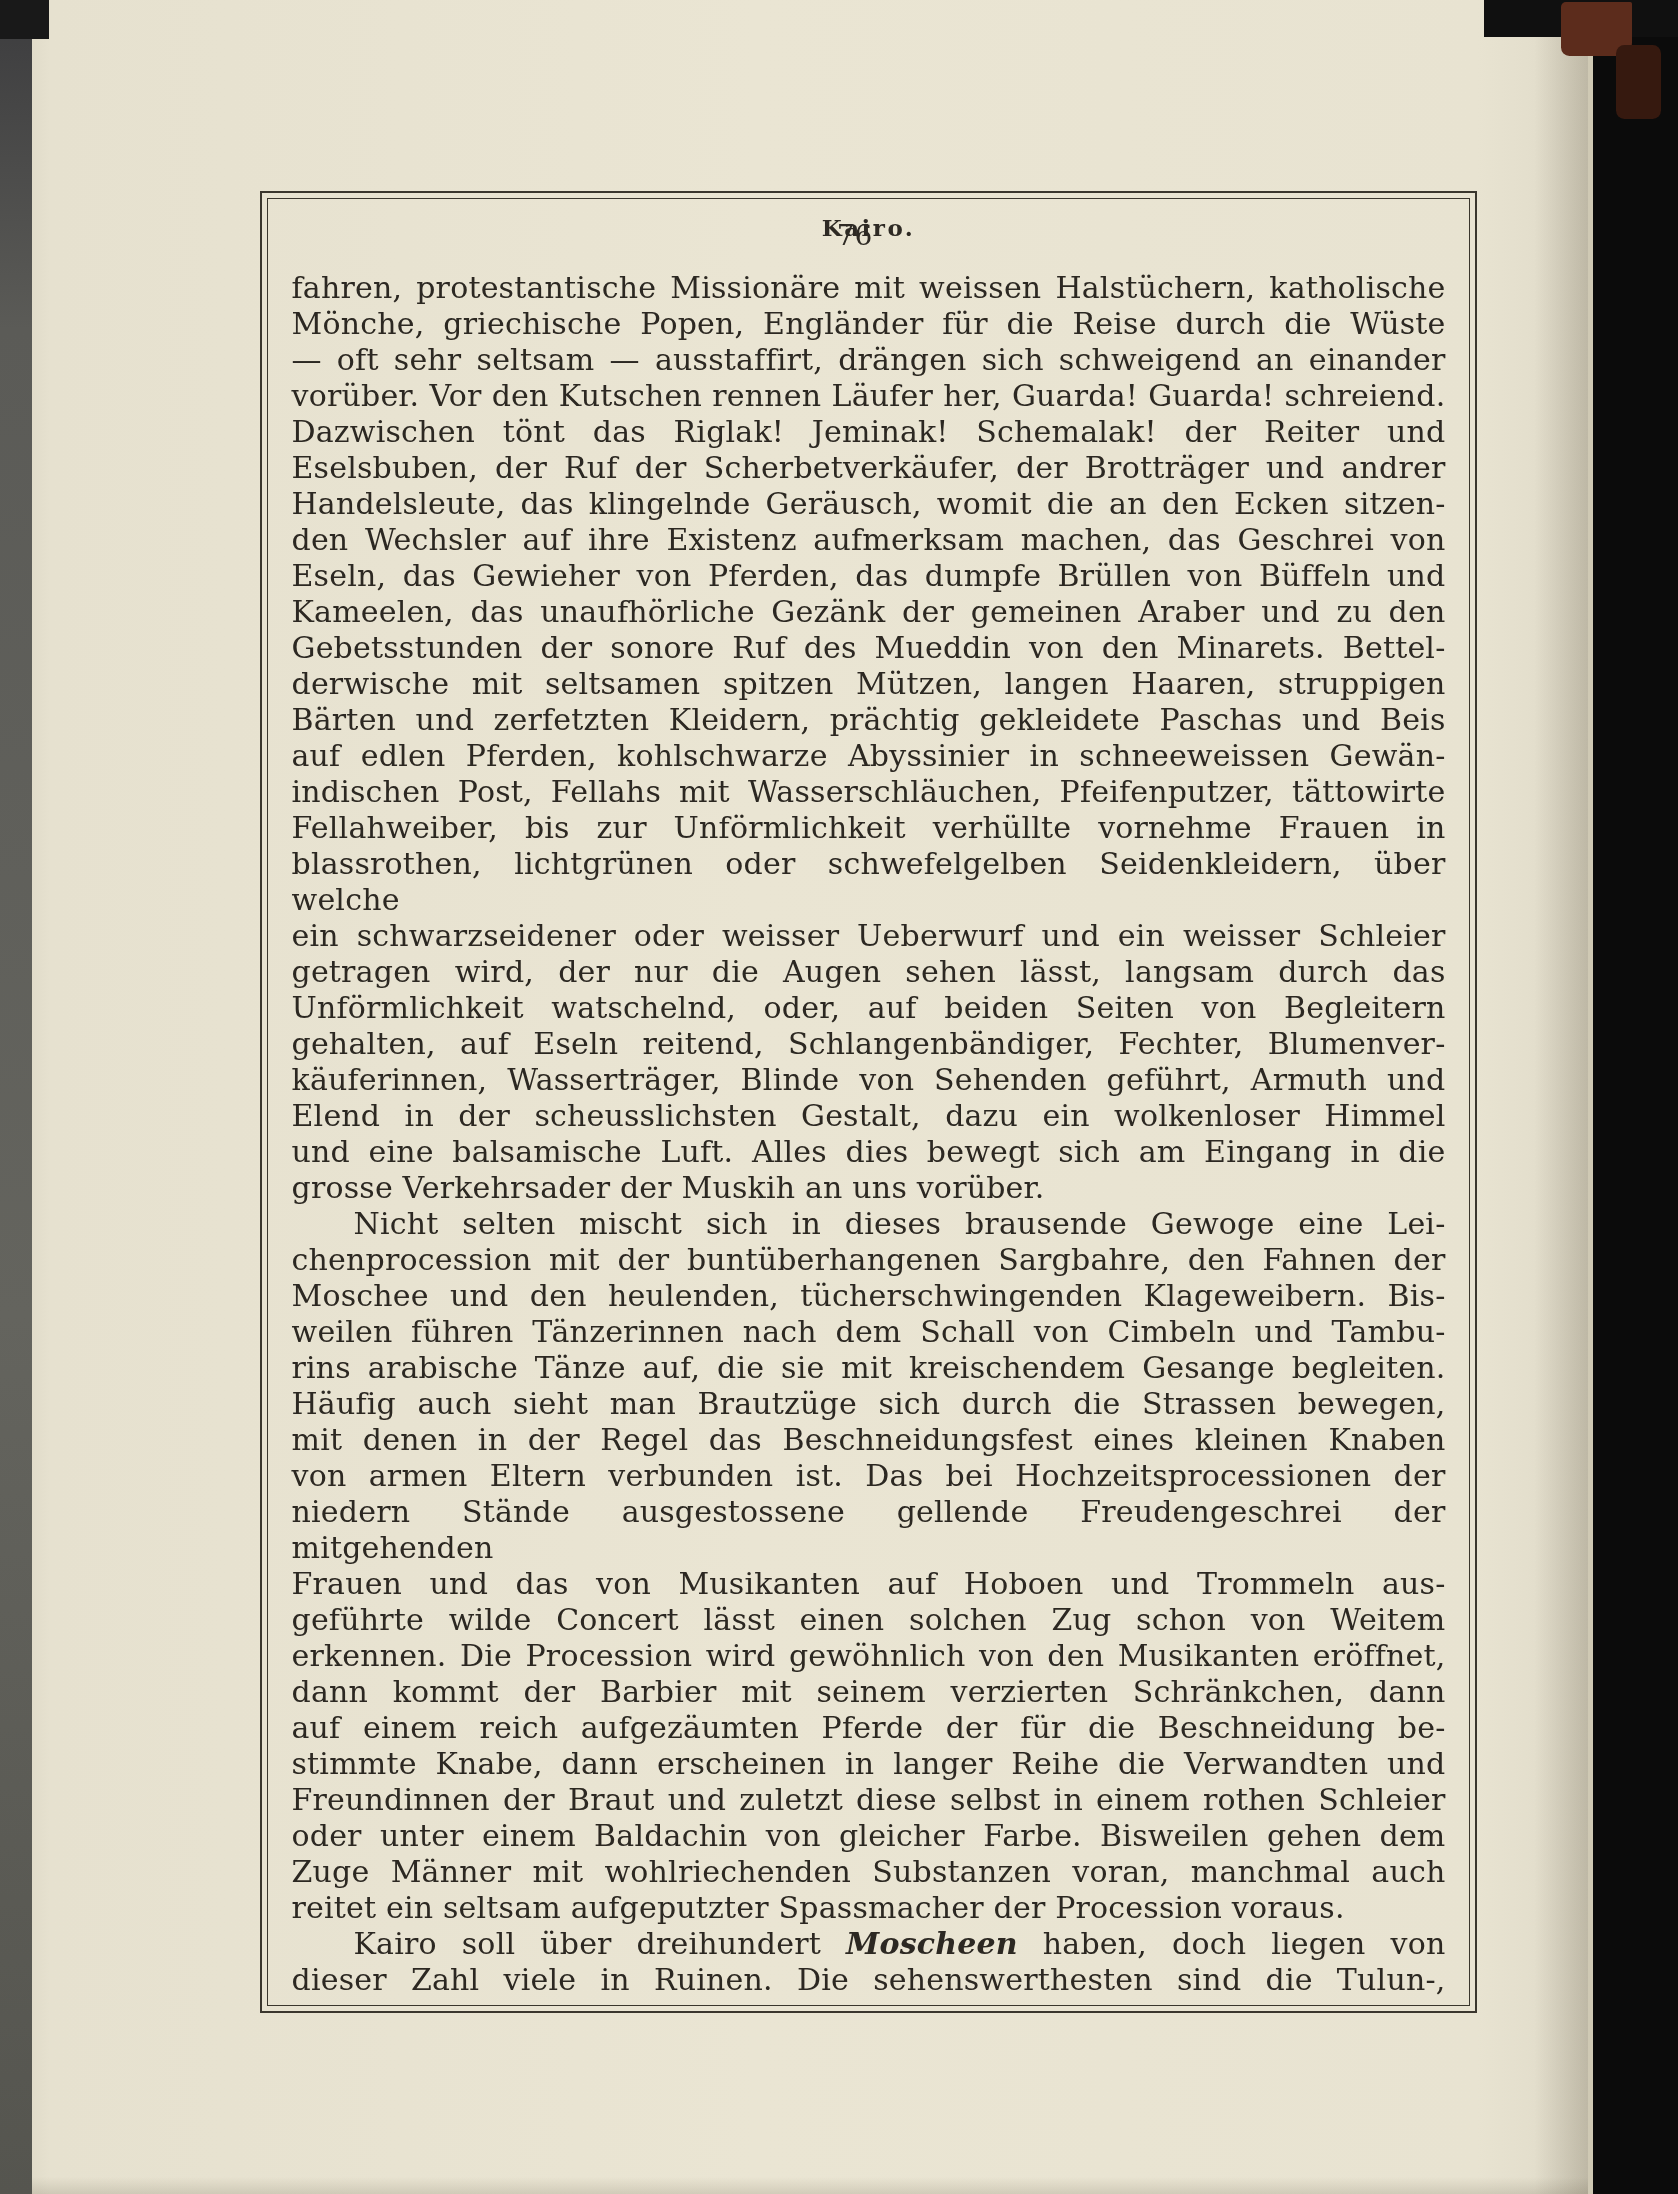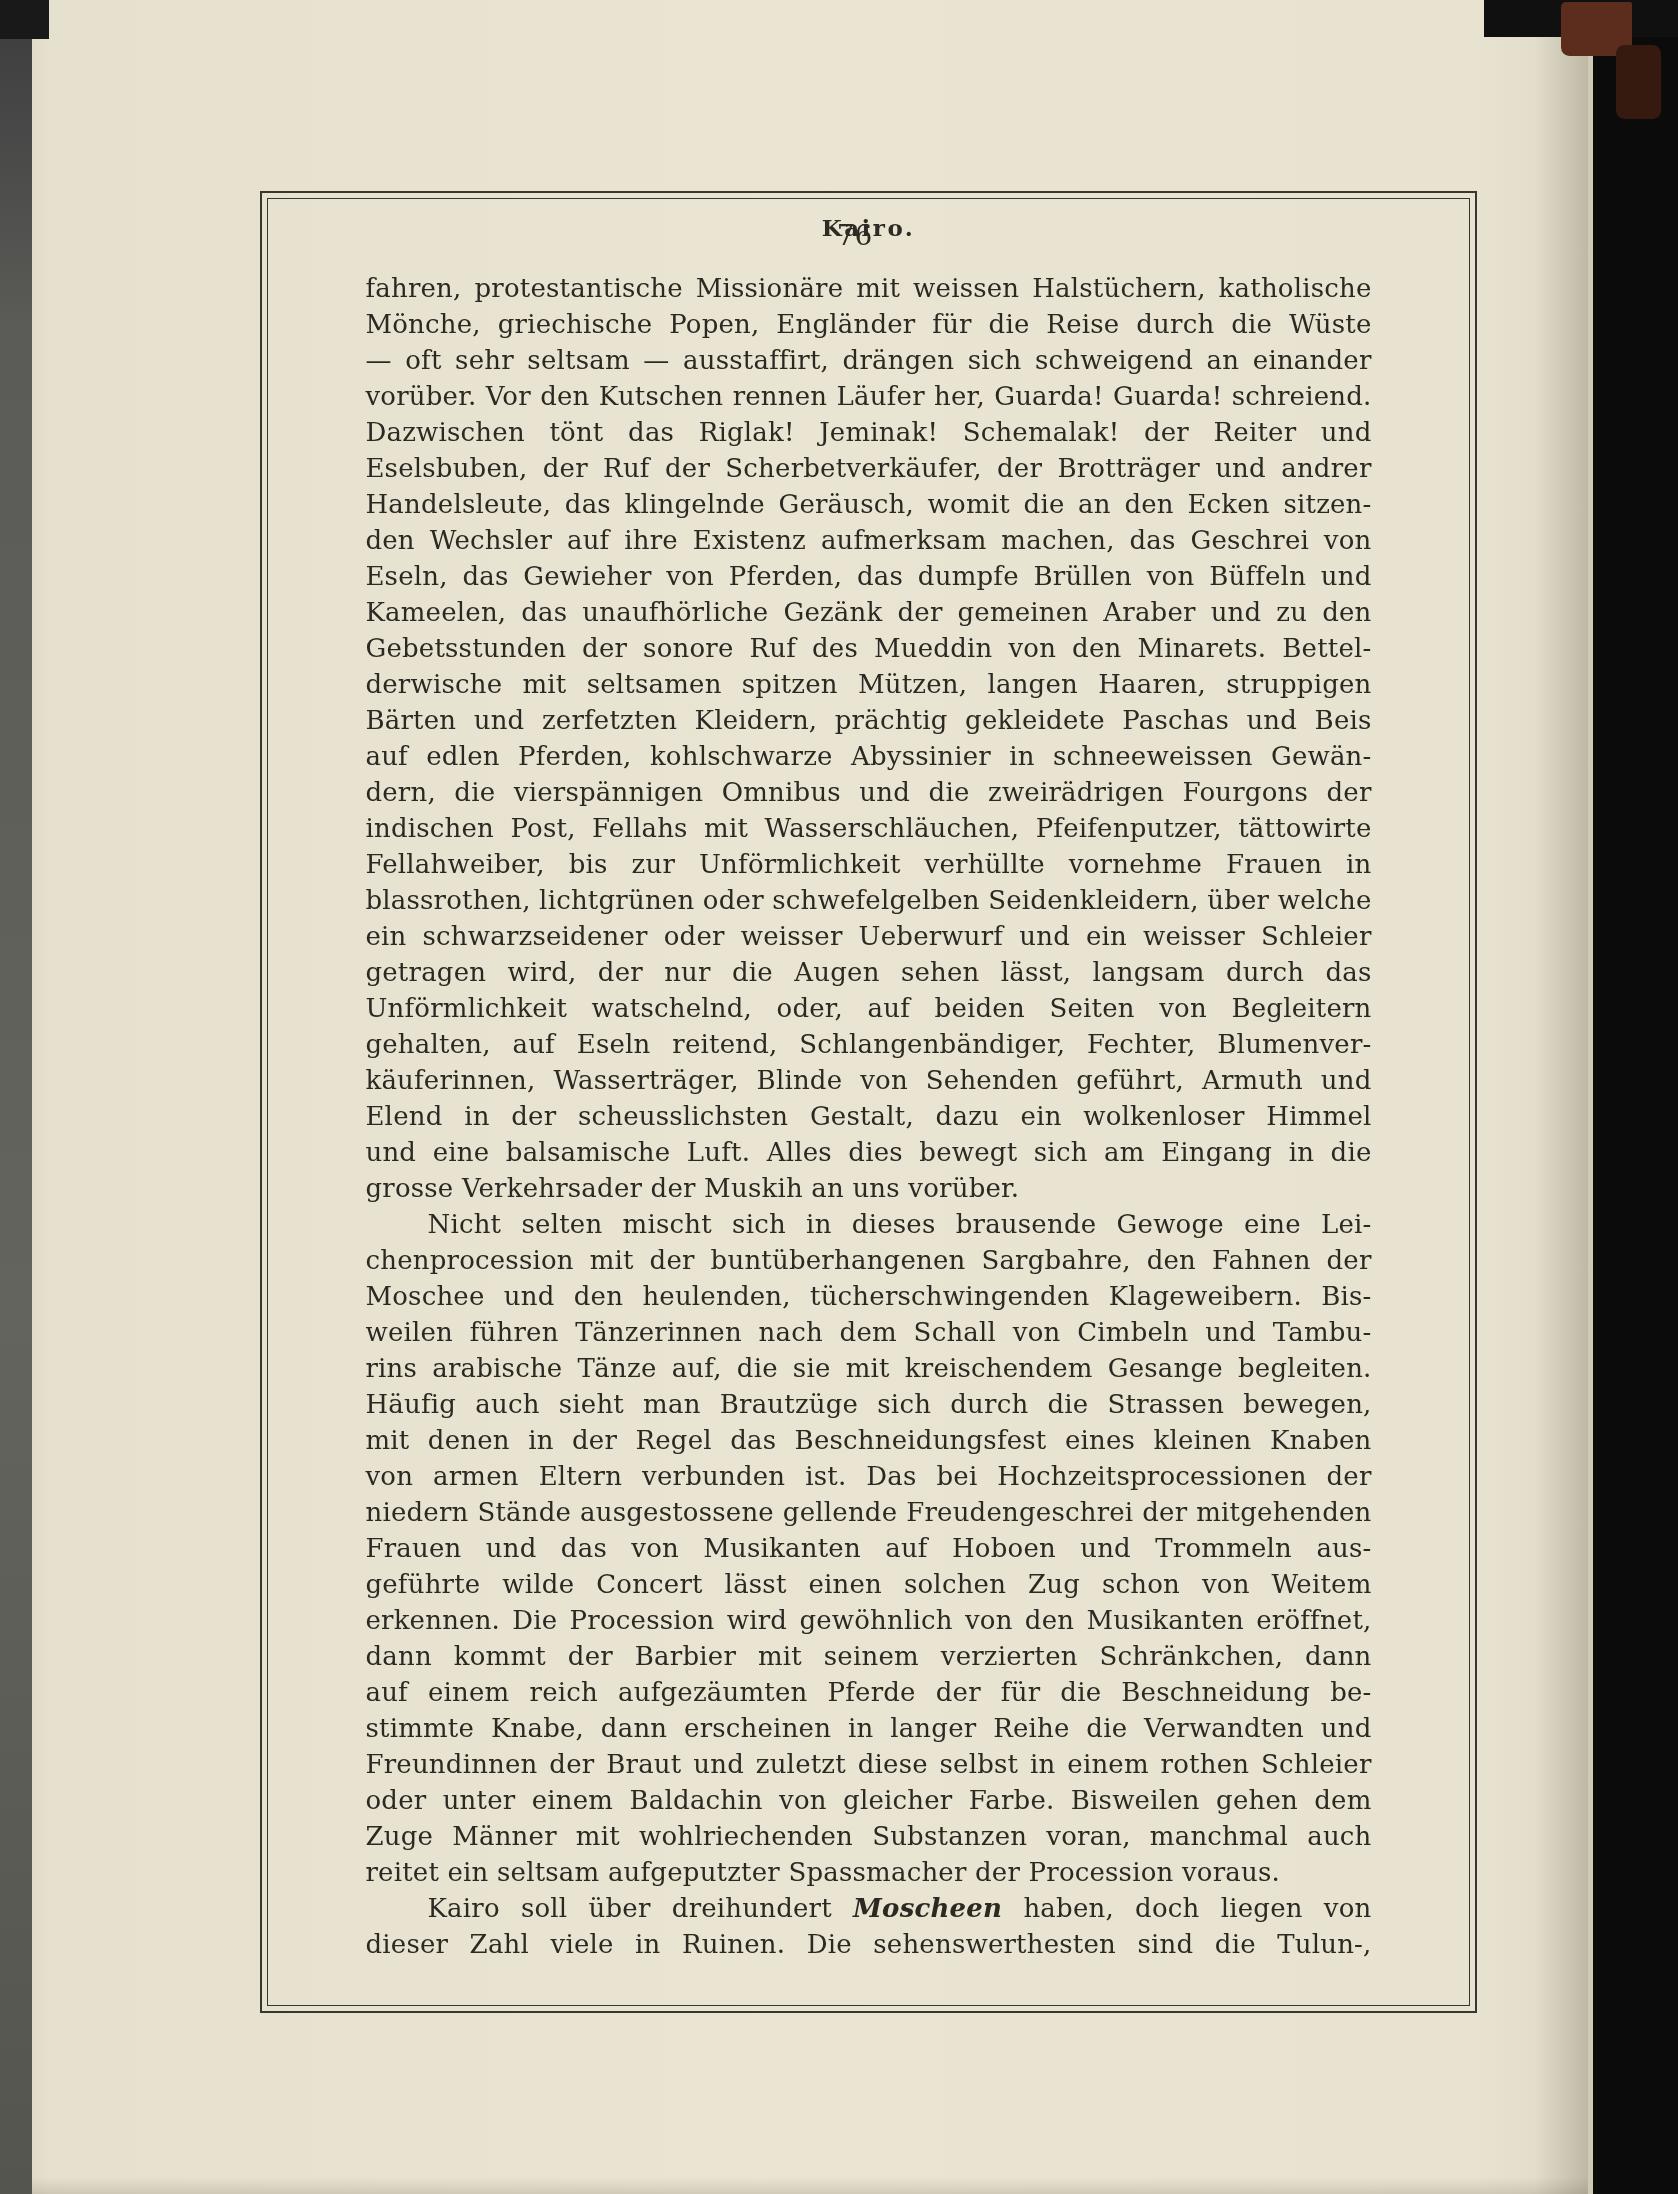--- a/index.html
+++ b/index.html
@@ -53,21 +53,21 @@
     font-size: 23px; font-weight: 700; letter-spacing: 2.5px; color: #2e2a24;
   }
   .double-rule {
     height: 5.9px; margin: 0;
     border-top: 1.7px solid #3a362d; border-bottom: 1.7px solid #3a362d;
   }
 
   .page-body {
     flex: 1;
     padding: 13.4px 23.5px 0 23.5px;
-    font-size: 26px; line-height: 36px;
+    font-size: 30px; line-height: 36px;
     color: #2c2822; letter-spacing: 0.2px;
   }
   .line { text-align: justify; text-align-last: justify; }
   .line.indent { text-indent: 62px; }
   .line.end { text-align-last: left; }
   .line em { font-style: italic; font-weight: bold; }
 </style>
 </head>
 <body>
 
@@ -97,21 +97,20 @@
           <div class="line"><span>Dazwischen tönt das Riglak! Jeminak! Schemalak! der Reiter und</span></div>
           <div class="line"><span>Eselsbuben, der Ruf der Scherbetverkäufer, der Brotträger und andrer</span></div>
           <div class="line"><span>Handelsleute, das klingelnde Geräusch, womit die an den Ecken sitzen-</span></div>
           <div class="line"><span>den Wechsler auf ihre Existenz aufmerksam machen, das Geschrei von</span></div>
           <div class="line"><span>Eseln, das Gewieher von Pferden, das dumpfe Brüllen von Büffeln und</span></div>
           <div class="line"><span>Kameelen, das unaufhörliche Gezänk der gemeinen Araber und zu den</span></div>
           <div class="line"><span>Gebetsstunden der sonore Ruf des Mueddin von den Minarets. Bettel-</span></div>
           <div class="line"><span>derwische mit seltsamen spitzen Mützen, langen Haaren, struppigen</span></div>
           <div class="line"><span>Bärten und zerfetzten Kleidern, prächtig gekleidete Paschas und Beis</span></div>
           <div class="line"><span>auf edlen Pferden, kohlschwarze Abyssinier in schneeweissen Gewän-</span></div>
-          <div class="line"><span>dern, die vierspännigen Omnibus und die zweirädrigen Fourgons der</span></div>
           <div class="line"><span>indischen Post, Fellahs mit Wasserschläuchen, Pfeifenputzer, tättowirte</span></div>
           <div class="line"><span>Fellahweiber, bis zur Unförmlichkeit verhüllte vornehme Frauen in</span></div>
           <div class="line"><span>blassrothen, lichtgrünen oder schwefelgelben Seidenkleidern, über welche</span></div>
           <div class="line"><span>ein schwarzseidener oder weisser Ueberwurf und ein weisser Schleier</span></div>
           <div class="line"><span>getragen wird, der nur die Augen sehen lässt, langsam durch das</span></div>
           <div class="line"><span>Unförmlichkeit watschelnd, oder, auf beiden Seiten von Begleitern</span></div>
           <div class="line"><span>gehalten, auf Eseln reitend, Schlangenbändiger, Fechter, Blumenver-</span></div>
           <div class="line"><span>käuferinnen, Wasserträger, Blinde von Sehenden geführt, Armuth und</span></div>
           <div class="line"><span>Elend in der scheusslichsten Gestalt, dazu ein wolkenloser Himmel</span></div>
           <div class="line"><span>und eine balsamische Luft. Alles dies bewegt sich am Eingang in die</span></div>

